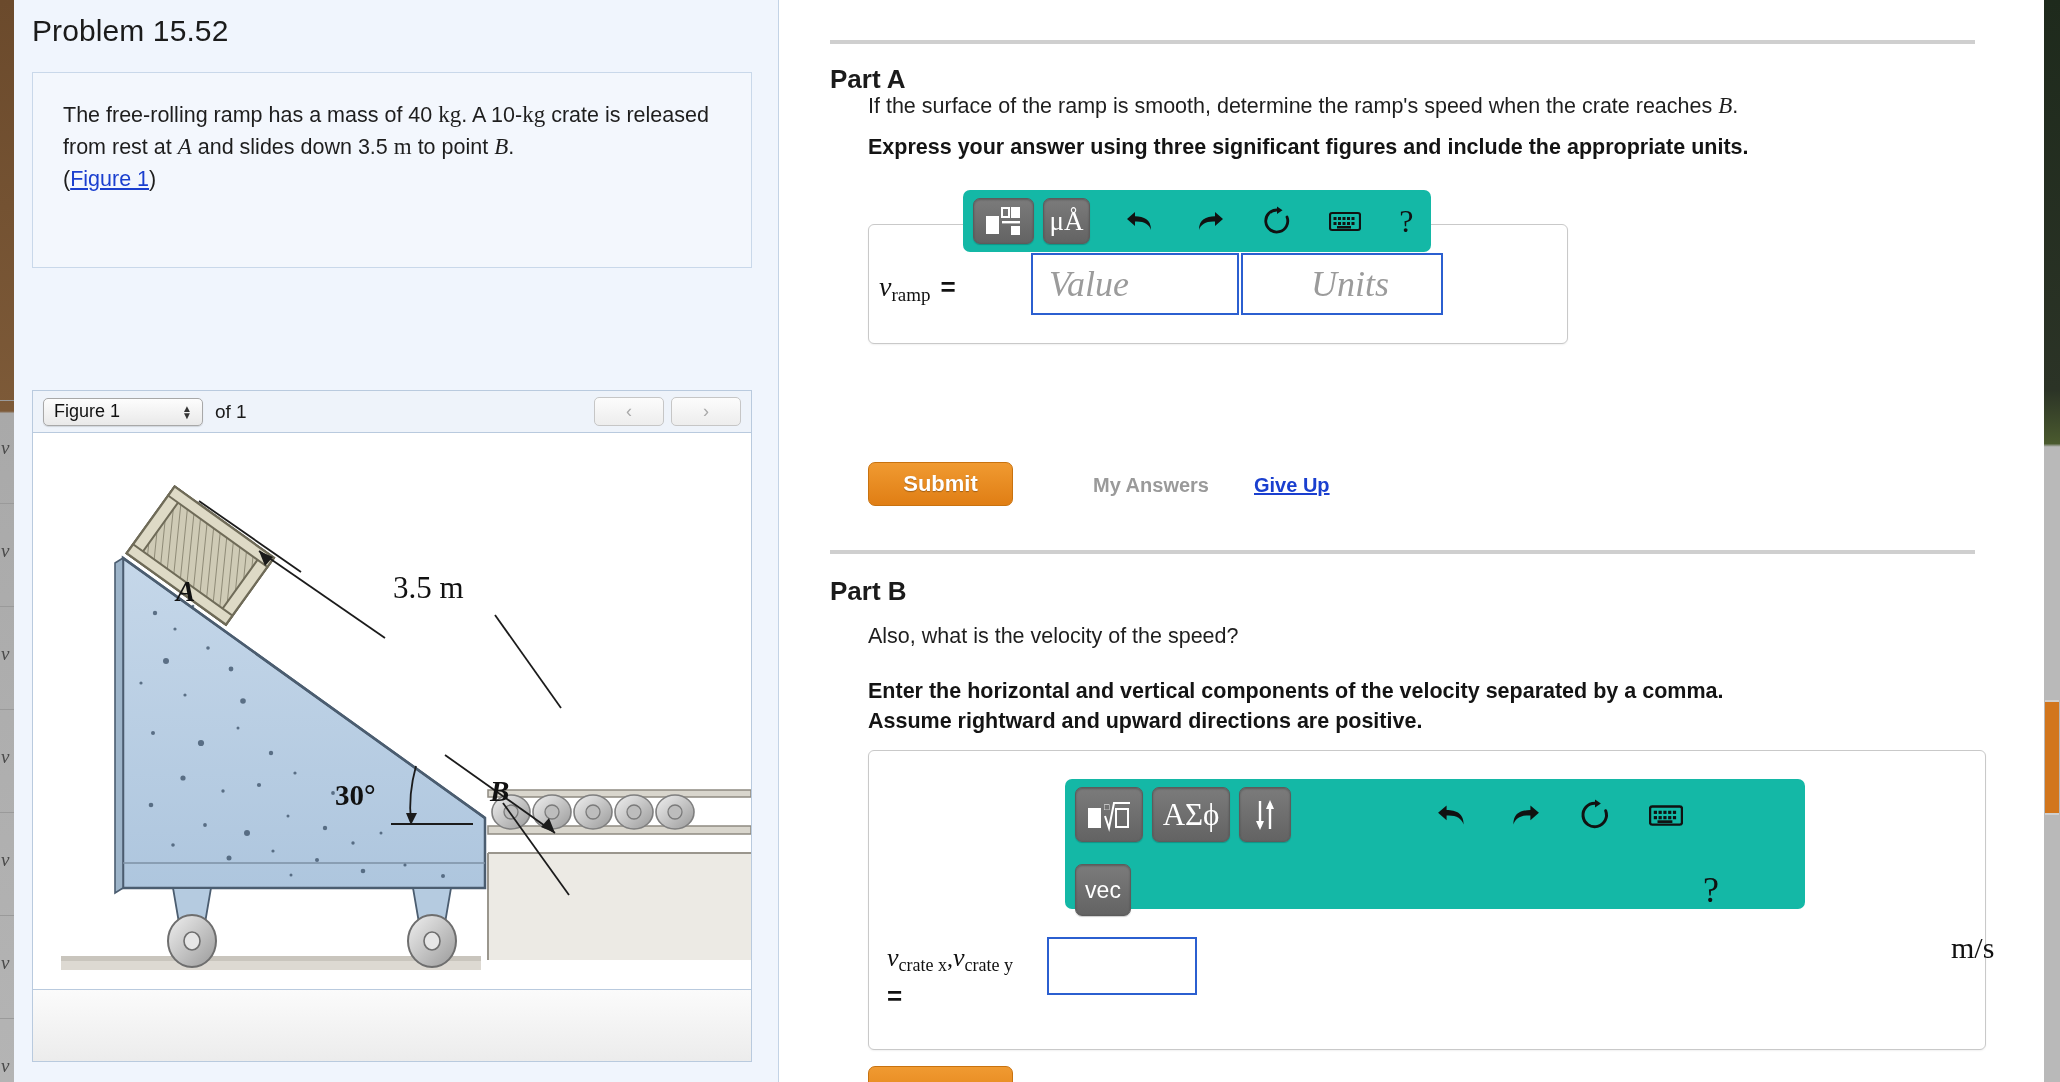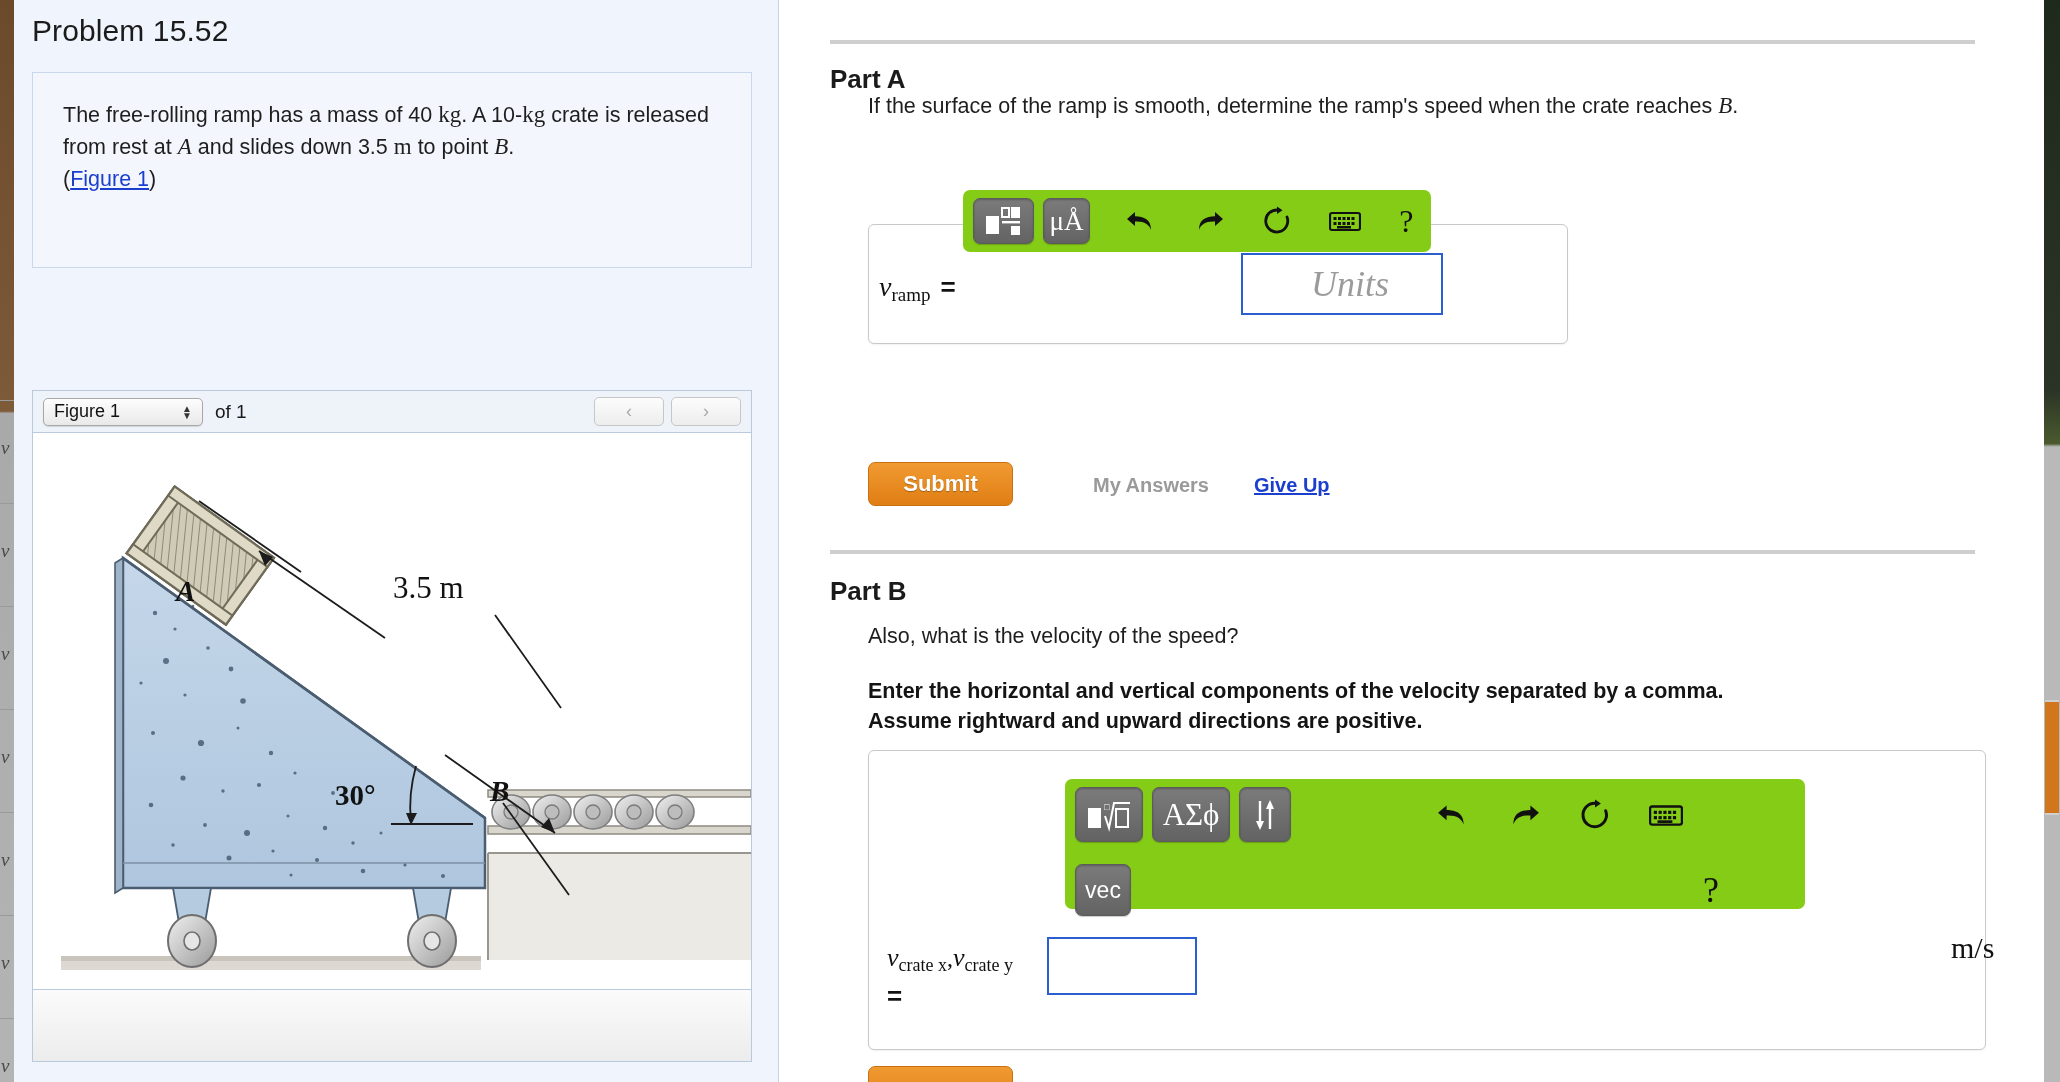--- a/index.html
+++ b/index.html
@@ -106,21 +106,21 @@
   }
   .q-text { position:absolute; font-size:21.5px; color:#1e1e1e; line-height:30px; }
   .q-bold { position:absolute; font-size:21.5px; font-weight:bold; color:#141414; line-height:30px; }
 
   
   .answer-card {
     position:absolute; border:1px solid #c9c9c9; border-radius:6px; background:#fff;
     box-shadow: 0 1px 2px rgba(0,0,0,.06);
   }
   .mathbar {
-    position:absolute; background:#84cc16; border-radius:7px;
+    position:absolute; background:#14b8a6; border-radius:7px;
     display:flex; align-items:flex-start; padding:8px 10px; gap:9px;
   }
   .mbtn {
     background: linear-gradient(180deg,#7b7b7b,#636363);
     border-radius:7px; color:#fff; display:flex; align-items:center; justify-content:center;
     cursor:pointer; box-shadow: 0 1px 2px rgba(0,0,0,.25) inset, 0 1px 1px rgba(0,0,0,.2);
     border:1px solid #5c5c5c;
   }
   .plain-icon {
     background:none; border:none; box-shadow:none; color:#111;
@@ -332,20 +332,21 @@
 
   <div id="right-panel">
 
     <div class="sec-rule" style="left:50px; top:40px; width:1145px;"></div>
     <div class="part-head" style="left:50px; top:64px;">Part A</div>
 
     <div class="q-text" style="left:88px; top:91px; width:1100px;">
       <span>If the surface of the ramp is smooth, determine the ramp's speed when the crate reaches </span><span class="mv">B</span><span>.</span>
     </div>
 
+    <div class="q-bold" style="left:88px; top:132px; width:1100px;">Express your answer using three significant figures and include the appropriate units.</div>
 
     <div class="answer-card" style="left:88px; top:224px; width:700px; height:120px;">
 
       <div class="mathbar" style="left:94px; top:-35px; width:468px; height:62px;">
         <div class="mbtn" style="width:62px;height:46px;">
           <svg width="36" height="30" viewBox="0 0 36 30">
             <rect x="1" y="10" width="13" height="18" fill="#fff"></rect>
             <rect x="17" y="2" width="7" height="9" fill="none" stroke="#fff" stroke-width="2"></rect>
             <rect x="26" y="1" width="9" height="11" fill="#fff"></rect>
             <rect x="17" y="15" width="18" height="2.4" fill="#fff"></rect>
@@ -391,20 +392,23 @@
         </div>
         <div class="plain-icon" style="width:30px;height:46px;margin-left:16px;font-size:32px;font-family:'Liberation Serif',serif;">
           <span>?</span>
         </div>
       </div>
 
       <div class="varlabel" style="left:10px; top:46px; font-size:0;">
         <span style="font-size:28px;font-style:italic;">v</span><span style="font-size:19px;vertical-align:-5px;">ramp</span><span style="font-size:26px;margin-left:10px;font-family:'Liberation Sans',sans-serif;font-weight:bold;">=</span>
       </div>
 
+      <div class="field" style="position:absolute; left:162px; top:28px; width:208px; height:62px;">
+        <span class="ph">Value</span>
+      </div>
       <div class="field" style="position:absolute; left:372px; top:28px; width:202px; height:62px;justify-content:center;">
         <span class="ph">Units</span>
       </div>
     </div>
 
     <div class="btn-submit" style="left:88px; top:462px; width:145px; height:44px;">Submit</div>
     <div class="my-answers" style="left:313px; top:474px;">My Answers</div>
     <div class="give-up" style="left:474px; top:474px;">Give Up</div>
 
     <div class="sec-rule" style="left:50px; top:550px; width:1145px;"></div>

